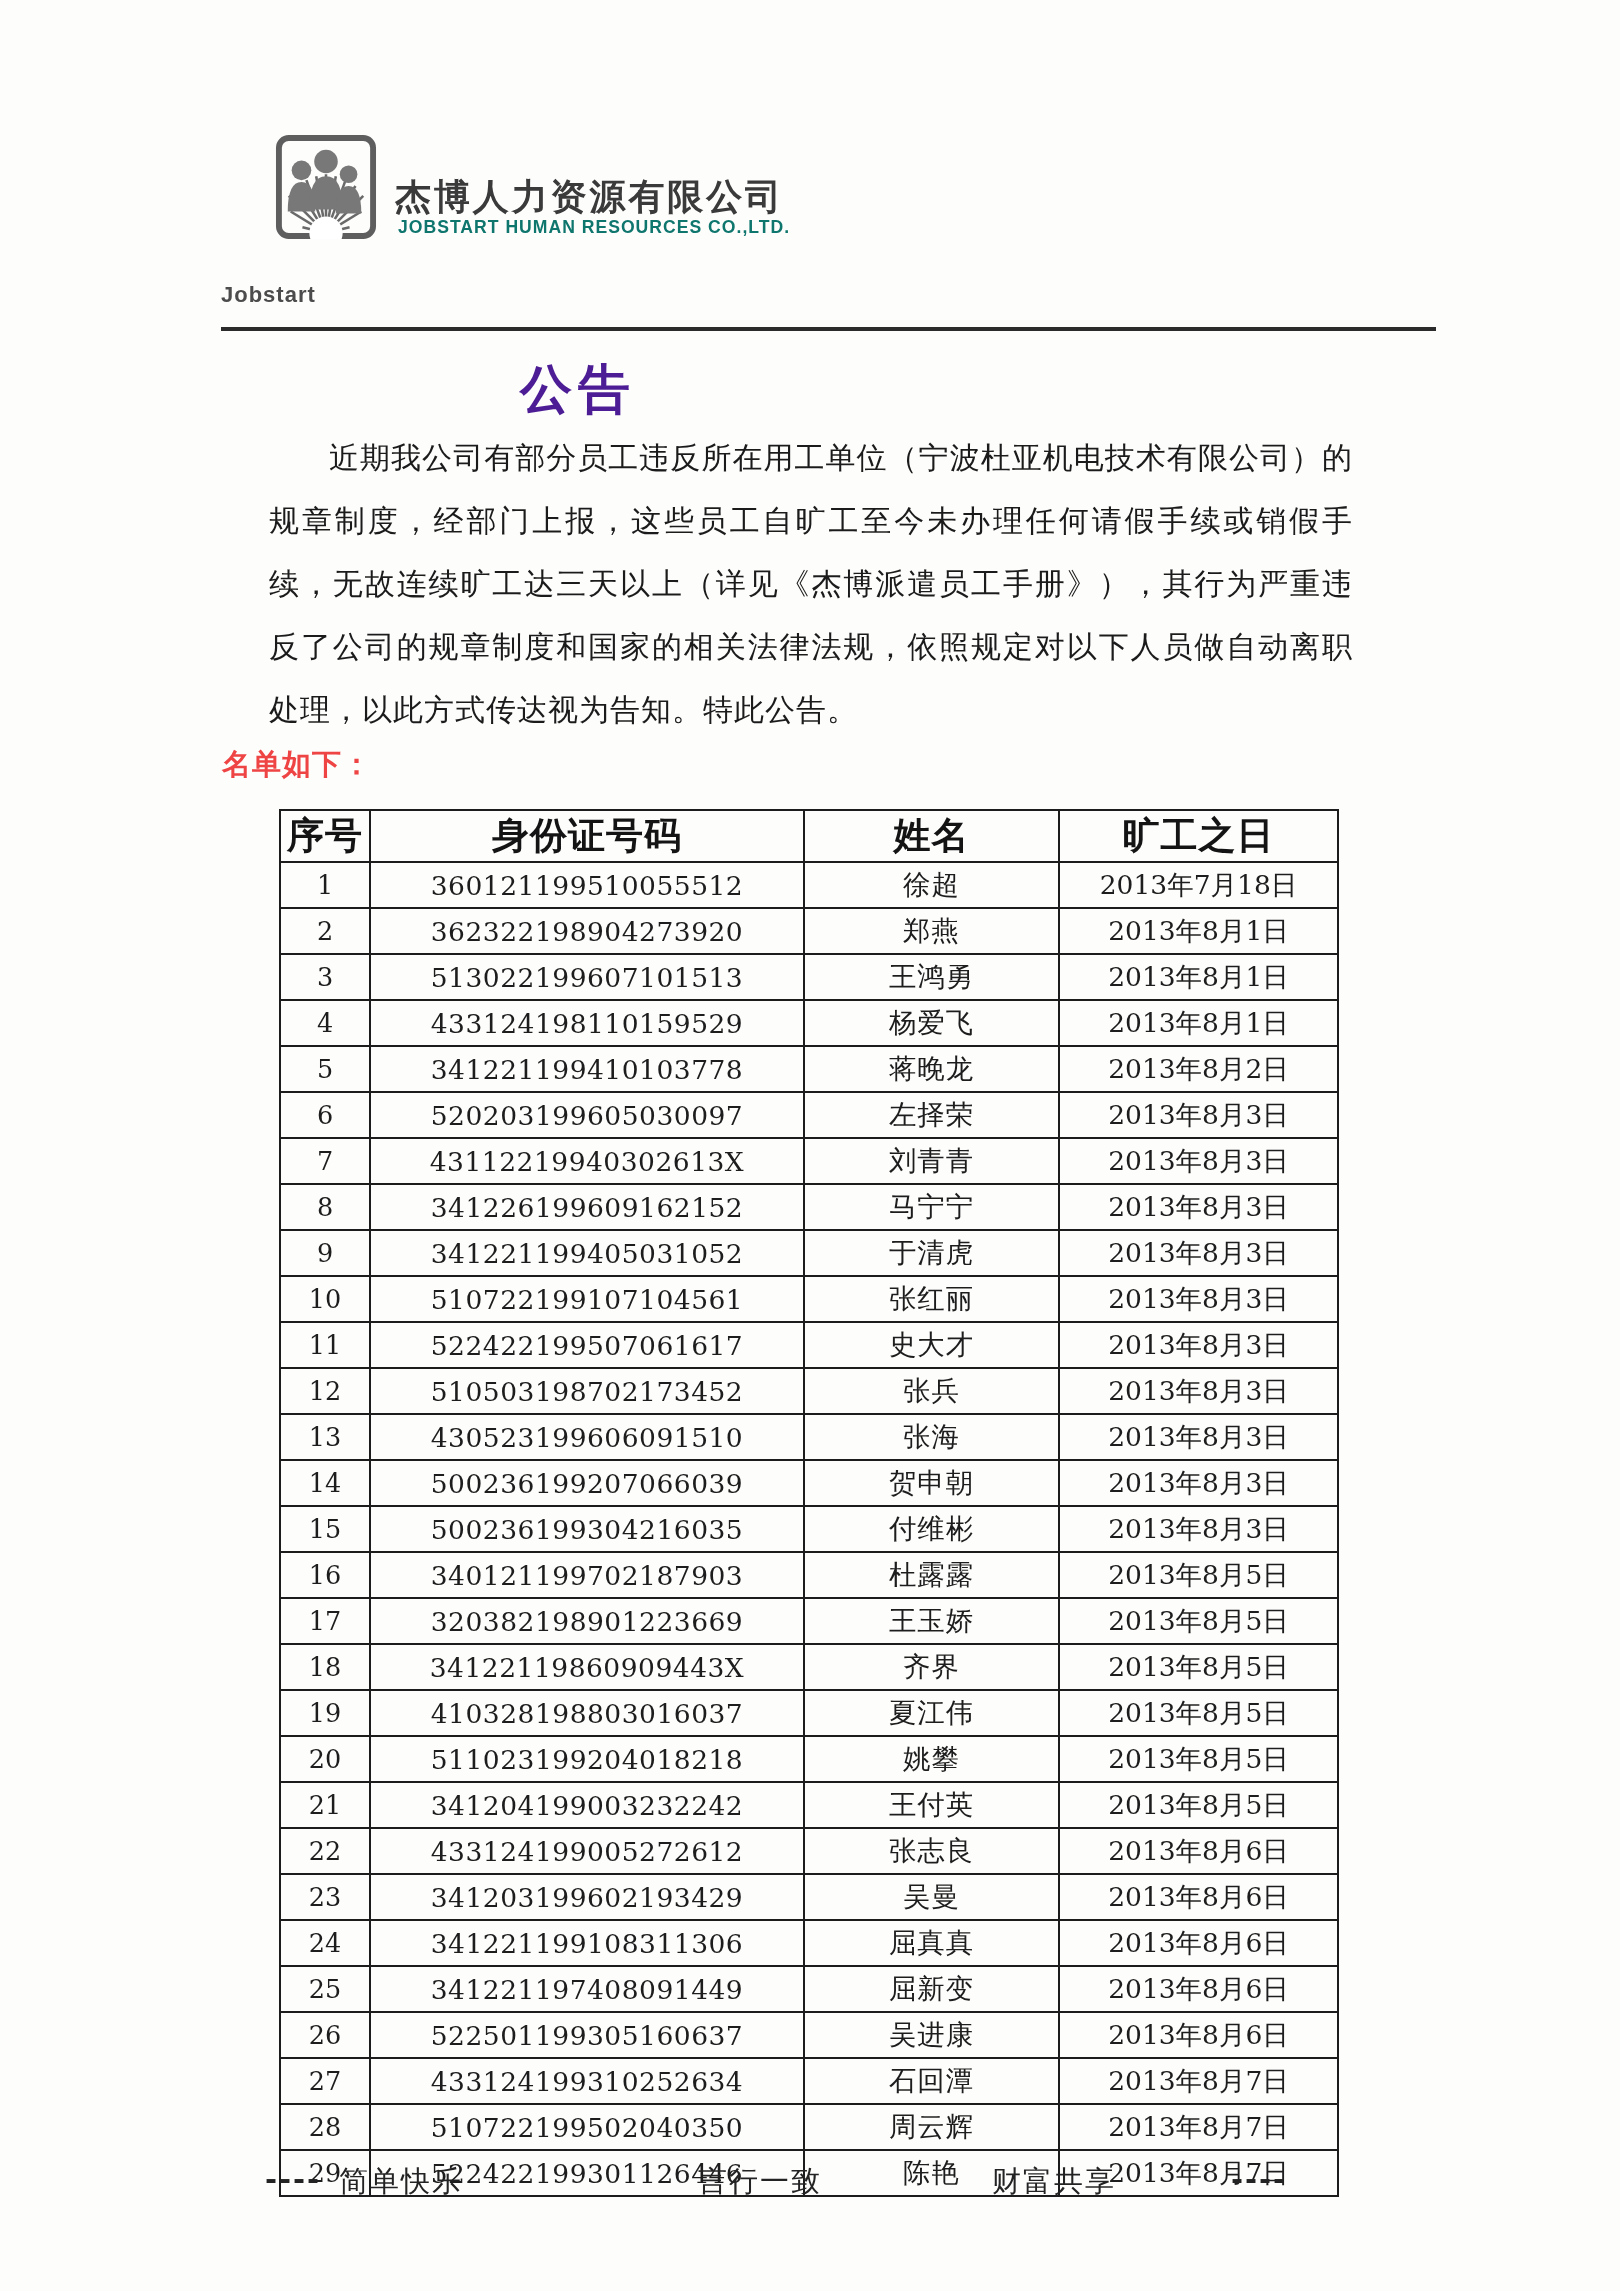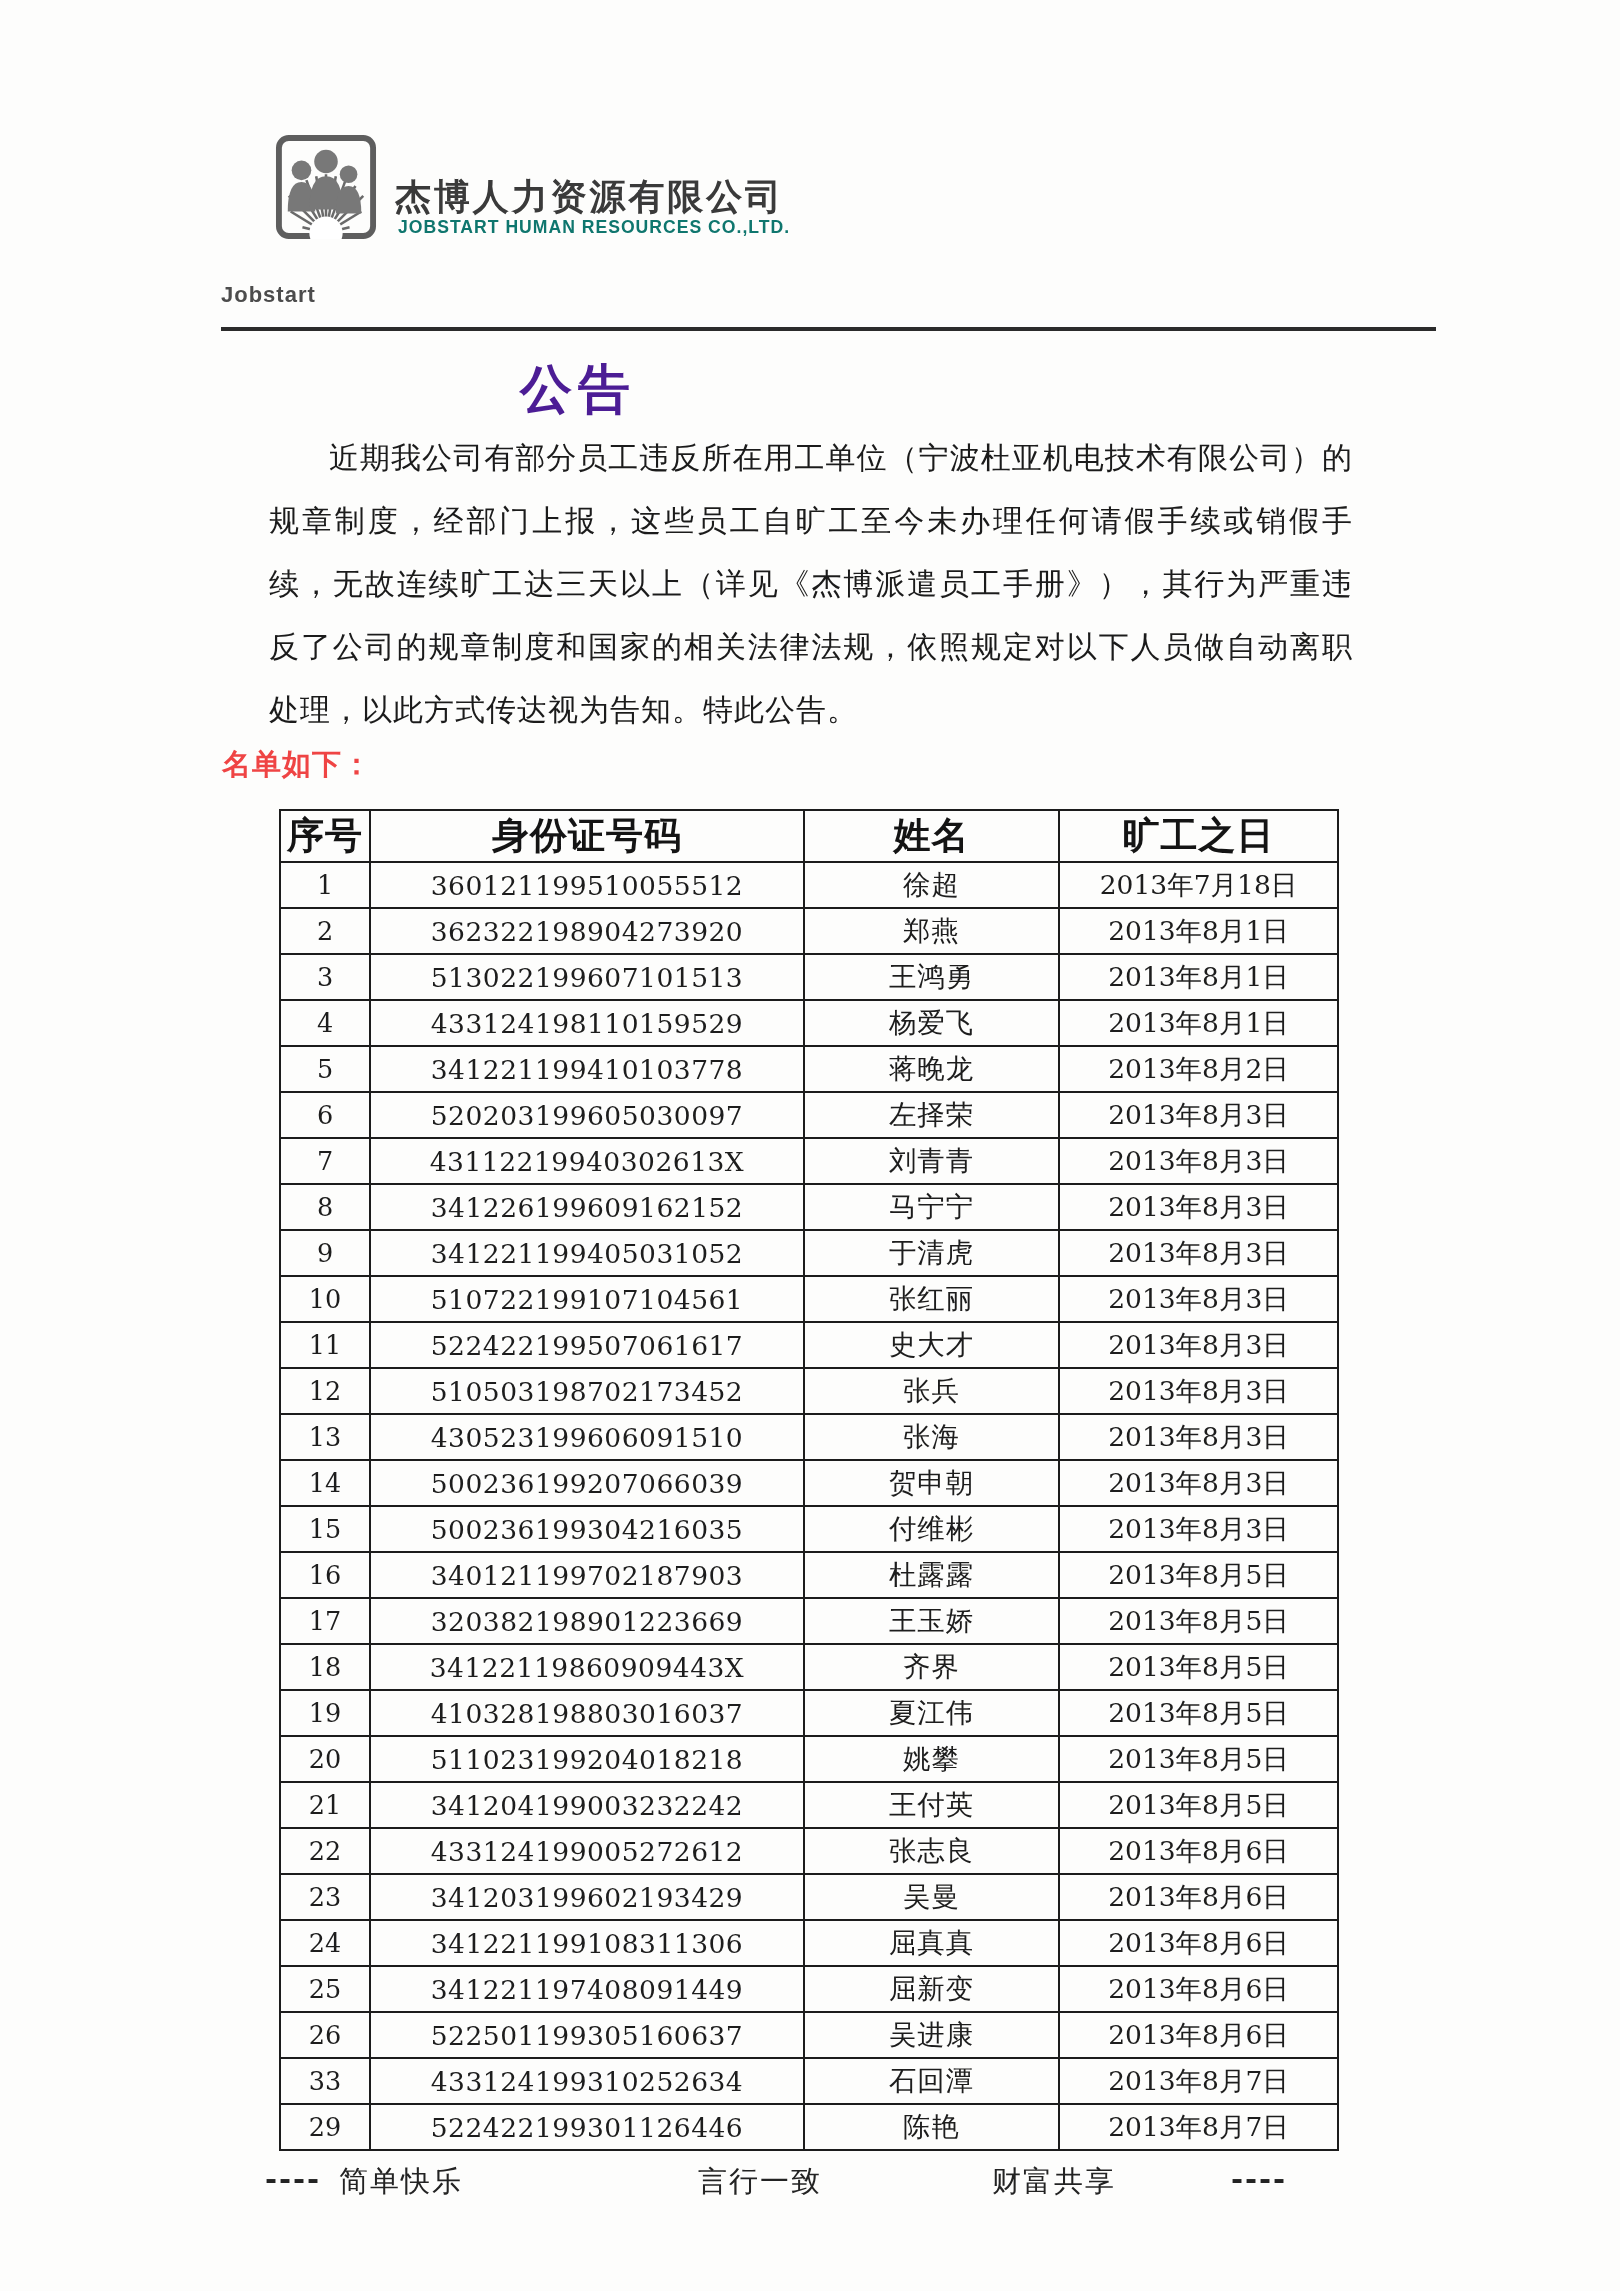--- a/index.html
+++ b/index.html
@@ -288,23 +288,29 @@
           <td class="c-name">屈新变</td>
           <td class="c-date">2013年8月6日</td>
         </tr>
         <tr>
           <td class="c-serial">26</td>
           <td class="c-id">522501199305160637</td>
           <td class="c-name">吴进康</td>
           <td class="c-date">2013年8月6日</td>
         </tr>
         <tr>
-          <td class="c-serial">33</td>
+          <td class="c-serial">27</td>
           <td class="c-id">433124199310252634</td>
           <td class="c-name">石回潭</td>
+          <td class="c-date">2013年8月7日</td>
+        </tr>
+        <tr>
+          <td class="c-serial">28</td>
+          <td class="c-id">510722199502040350</td>
+          <td class="c-name">周云辉</td>
           <td class="c-date">2013年8月7日</td>
         </tr>
         <tr>
           <td class="c-serial">29</td>
           <td class="c-id">522422199301126446</td>
           <td class="c-name">陈艳</td>
           <td class="c-date">2013年8月7日</td>
         </tr>
       </tbody>
   </table>

